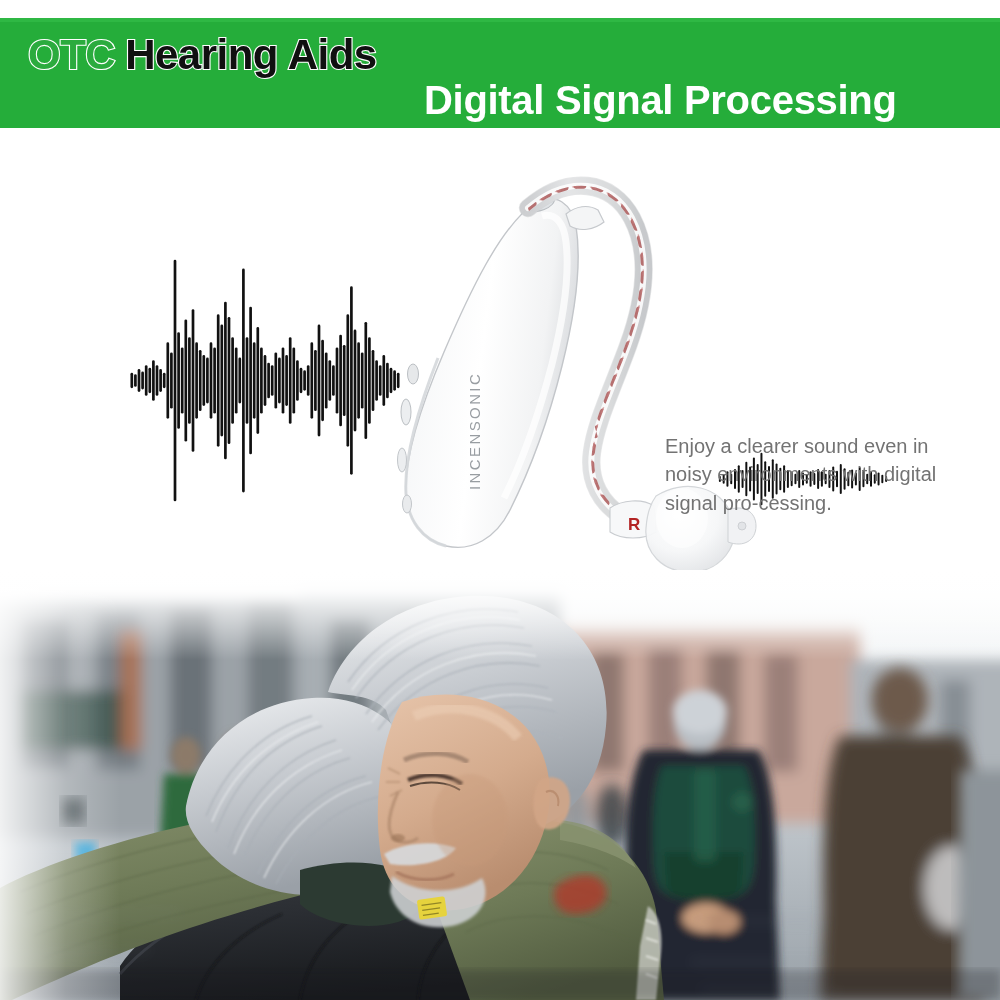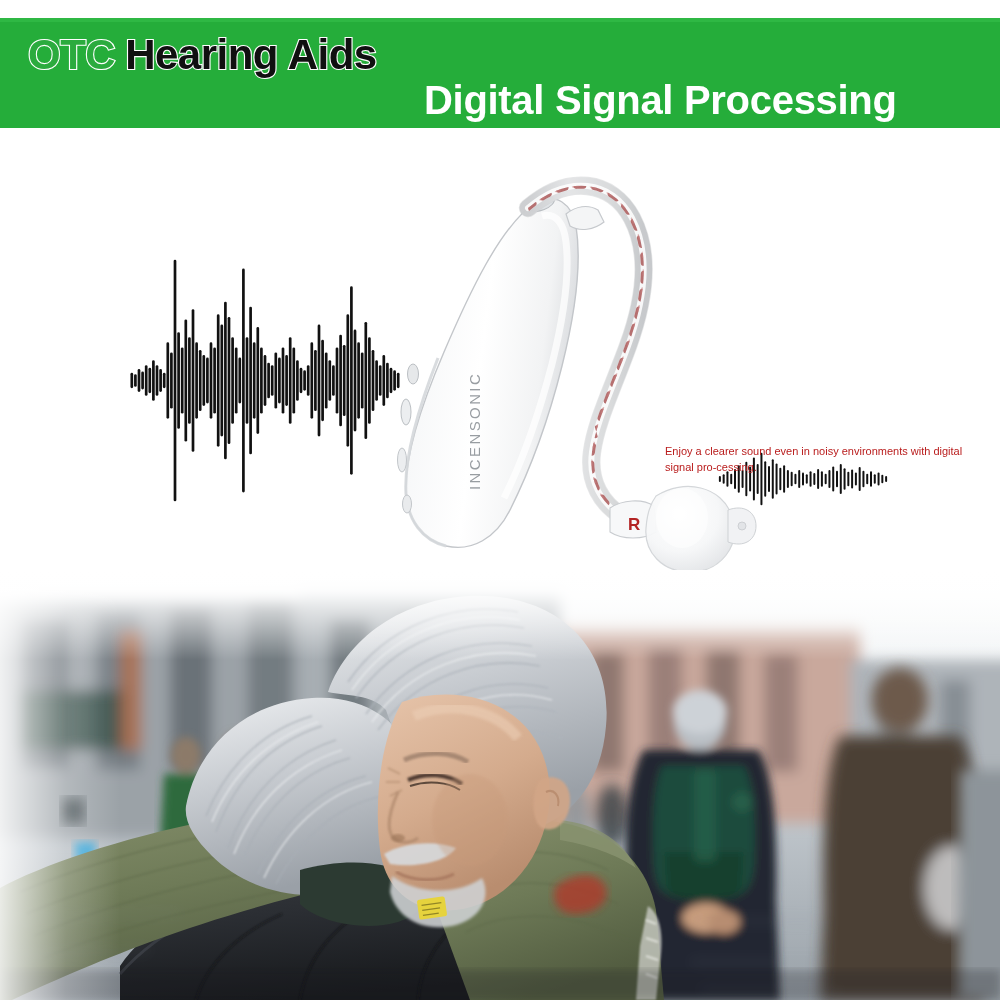--- a/index.html
+++ b/index.html
@@ -102,25 +102,25 @@
     position: absolute;
     left: 360px;
     top: 160px;
     width: 420px;
     height: 410px;
   }
 
   .desc {
     position: absolute;
     left: 665px;
-    top: 316px;
+    top: 304px;
     width: 305px;
-    font-size: 11px;
+    font-size: 20px;
     line-height: 1.42;
-    color: #b91c1c;
+    color: #737373;
     font-family: "Liberation Sans", sans-serif;
   }
 
   
   .photo {
     position: absolute;
     left: 0;
     top: 570px;
     width: 1000px;
     height: 430px;

